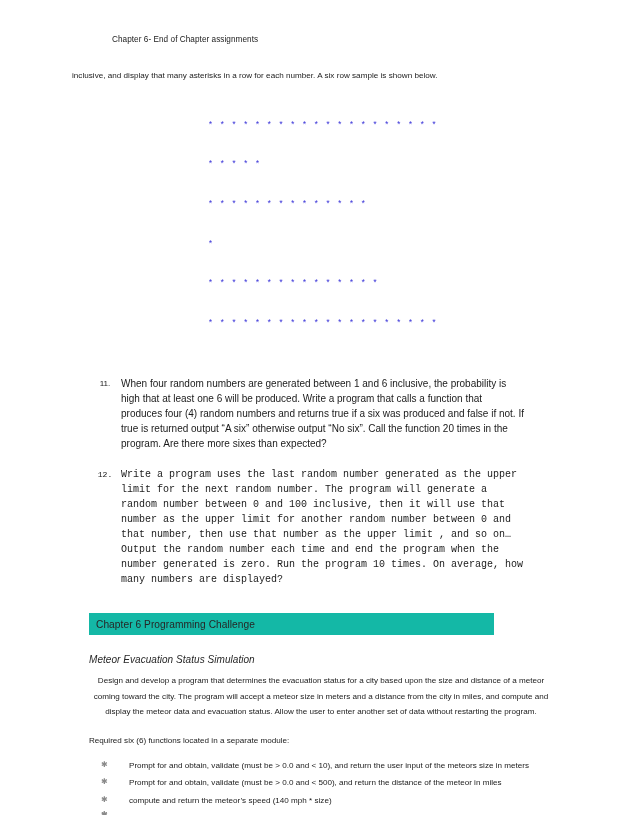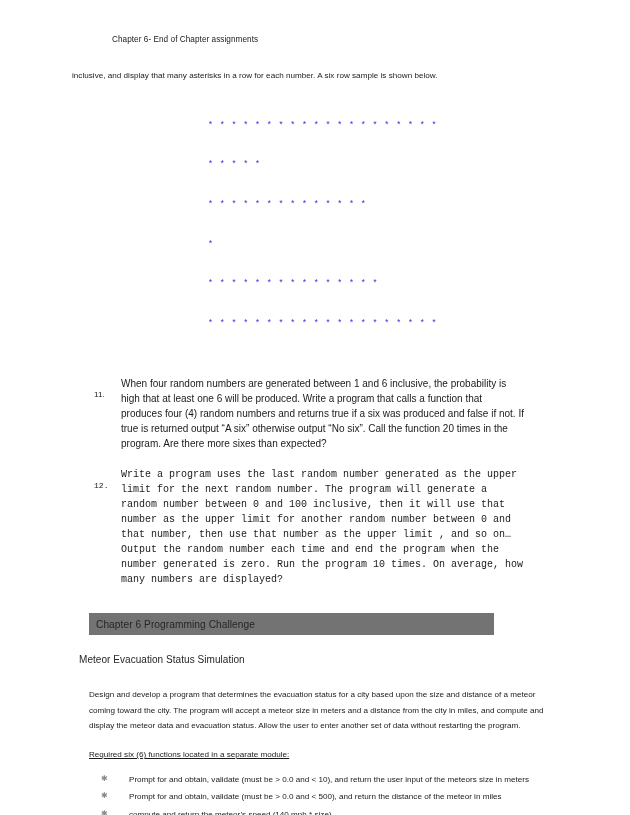--- a/index.html
+++ b/index.html
@@ -72,77 +72,79 @@
 
   
   .numbered {
     position: relative;
     margin-left: 22px;
     width: 430px;
   }
   .numbered .num {
     position: absolute;
     left: 0;
-    top: 11px;
+    top: 0;
     width: 22px;
     font-size: 8.1px;
     line-height: 15.4px;
     color: #1a1a1a;
+    text-align: center;
   }
   .numbered .body {
     margin-left: 27px;
     font-size: 10px;
     line-height: 15px;
     color: #1a1a1a;
   }
 
   
   .highlight-bar {
     margin-top: 26px;
     margin-left: 17px;
     width: 405px;
     height: 22px;
-    background: #737373;
+    background: #14b8a6;
     display: flex;
     align-items: center;
     box-sizing: border-box;
     padding-left: 7px;
   }
   .highlight-bar .heading-text {
     font-size: 10.2px;
     color: #262626;
     letter-spacing: 0.05px;
   }
 
   
   .subtitle {
     margin-top: 19px;
-    margin-left: 7px;
+    margin-left: 17px;
     font-size: 10px;
     color: #262626;
     letter-spacing: 0.05px;
+    font-style: italic;
   }
 
   
   .challenge-body {
-    margin-top: 22px;
+    margin-top: 8px;
     margin-left: 17px;
     width: 464px;
     font-size: 8.1px;
     line-height: 15.2px;
     color: #1a1a1a;
+    text-align: center;
   }
 
   .required-line {
     margin-top: 14px;
     margin-left: 17px;
     font-size: 8.1px;
     line-height: 15.2px;
     color: #1a1a1a;
-    text-decoration: underline;
   }
 
   
   .bullets {
     margin-top: 10px;
     margin-left: 17px;
     width: 464px;
   }
   .bullet-item {
     position: relative;

